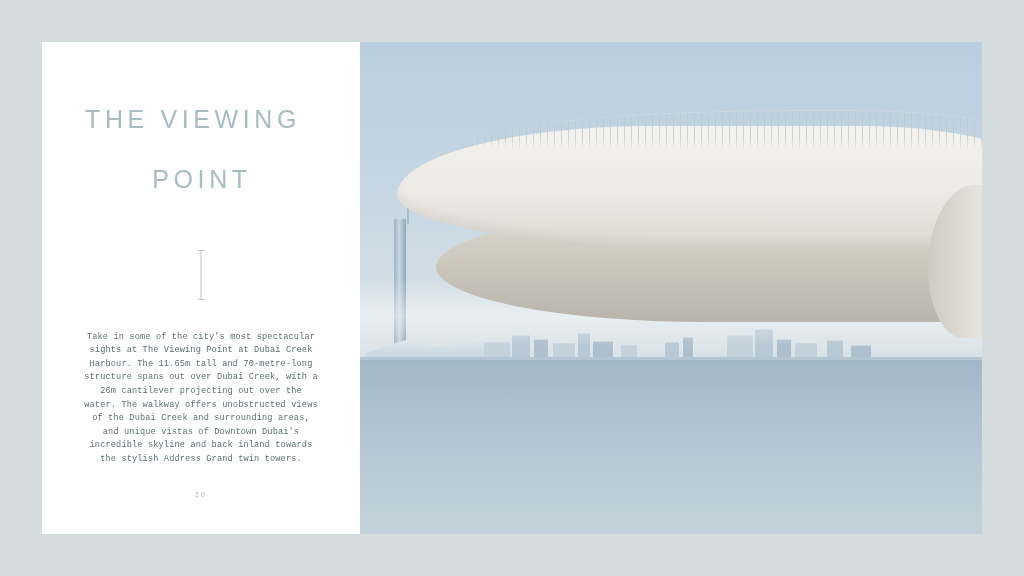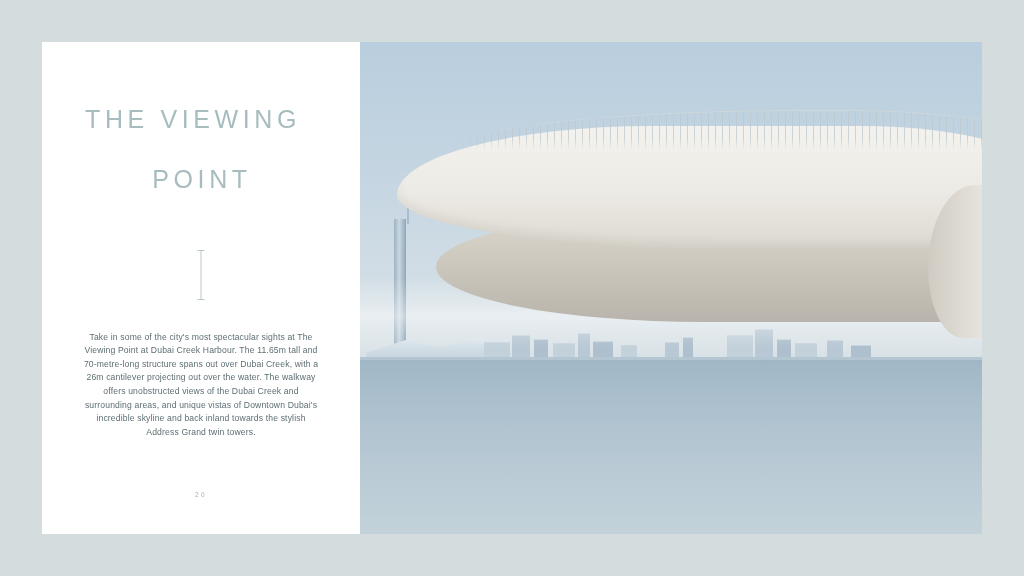--- a/index.html
+++ b/index.html
@@ -88,20 +88,21 @@
   .body-copy {
     position: absolute;
     left: 40px;
     right: 40px;
     top: 280px;
     text-align: center;
     color: #5d6e72;
     font-size: 8.6px;
     line-height: 13.6px;
     letter-spacing: 0.15px;
+    font-family: Liberation Mono, monospace;
   }
 
   .page-number {
     position: absolute;
     left: 0;
     right: 0;
     bottom: 36px;
     text-align: center;
     color: #9fb2b5;
     font-size: 6.5px;

